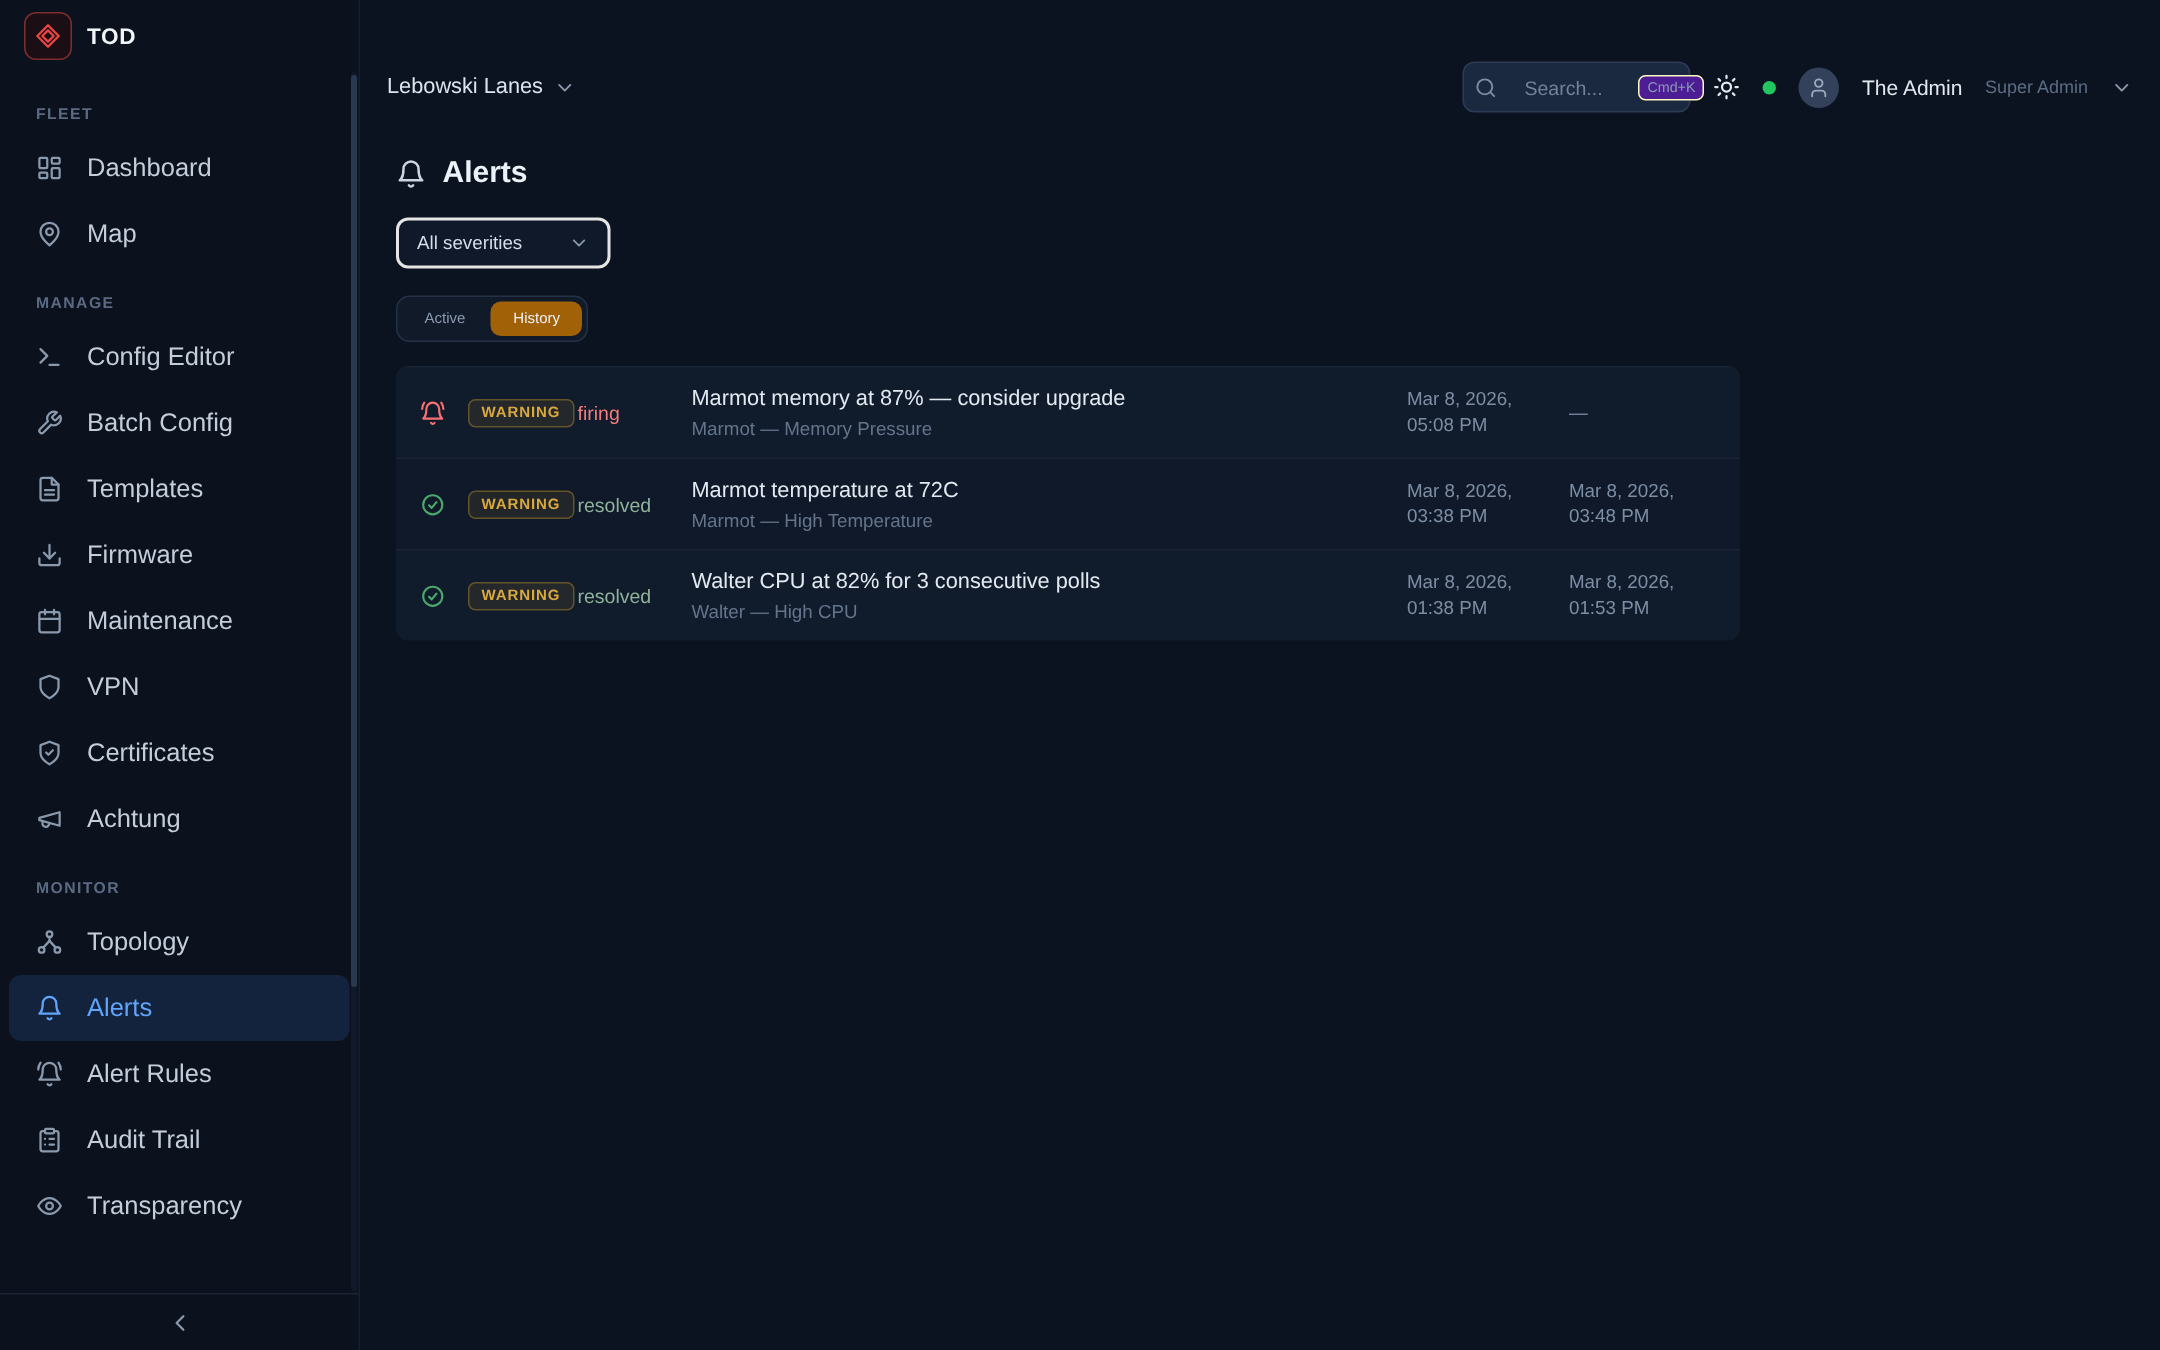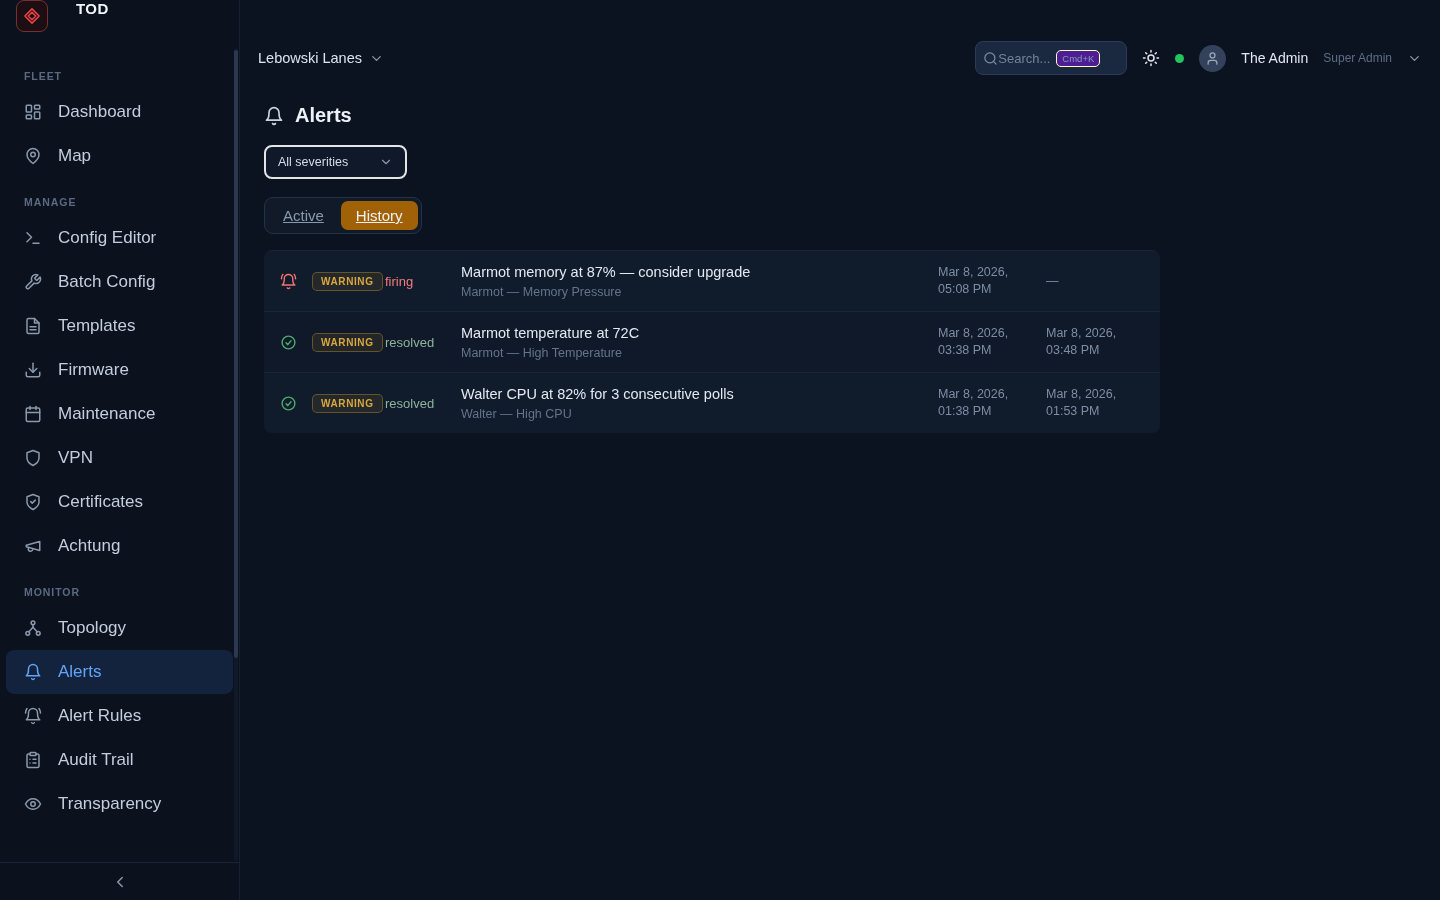--- a/index.html
+++ b/index.html
@@ -11,21 +11,21 @@
     font-size:14px;
   }
   svg { display:block; width:100%; height:100%; }
   .app { display:flex; width:1440px; height:900px; }
 
   
   .sidebar {
     position:relative; width:240px; flex:0 0 240px; height:900px;
     background:#0b111d; border-right:1px solid #161f2e;
   }
-  .brand { display:flex; align-items:flex-start; gap:28px; height:48px; padding:0 16px; }
+  .brand { display:flex; align-items:center; gap:10px; height:48px; padding:0 16px; }
   .logo-box {
     width:32px; height:32px; border-radius:8px; background:#1b0f15;
     border:1px solid #7a2e2e; display:flex; align-items:center; justify-content:center;
     color:#ef4444;
   }
   .logo-box span { width:18px; height:18px; }
   .brand-name { font-weight:bold; font-size:15px; color:#f1f5f9; letter-spacing:.03em; }
 
   .nav { padding:4px 0 0 0; height:814px; overflow:hidden; }
   .nav-section {
@@ -48,21 +48,21 @@
   .scroll-track { position:absolute; top:48px; bottom:39px; right:1px; width:4px; background:#10192a; border-radius:2px; }
   .scroll-thumb { position:absolute; top:2px; right:0; width:4px; height:608px; background:#2b3950; border-radius:2px; }
 
   
   .main { flex:1; display:flex; flex-direction:column;margin-top:34px; }
   .topbar { height:48px; display:flex; align-items:center; justify-content:space-between; padding:0 18px; }
   .org-switcher { display:flex; align-items:center; gap:7px; color:#dbe4ee; font-size:14.5px; cursor:pointer; }
   .chev { width:15px; height:15px; color:#8b99ad; }
   .topbar-right { display:flex; align-items:center; gap:15px; }
   .search-pill {
-    display:flex; align-items:center; gap:0; width:152px; height:34px;
+    display:flex; align-items:center; gap:18px; width:152px; height:34px;
     background:#1a2940; border:1px solid #2c3c58; border-radius:8px; padding:12px 7px; cursor:text;
   }
   .search-icon { width:15px; height:15px; color:#7d8da3; flex:0 0 15px; }
   .search-pill input {
     background:transparent; border:none; outline:none; color:#d5dde8;
     width:58px; font-size:13px; font-family:"Liberation Sans", sans-serif;
   }
   .search-pill input::placeholder { color:#72829a; }
   .kbd {
     border:1px solid #fef9c3; border-radius:5px; font-size:9.5px; color:#8b9ab0;
@@ -88,22 +88,22 @@
     min-width:143px; background:#0f1929; border:2px solid #e5e5e5; border-radius:8px;
     padding:8px 12px; font-size:12.5px; color:#d5dde8; cursor:pointer; gap:10px;
   }
   .filter-btn .chev { width:14px; height:14px; }
 
   .tabs {
     margin-top:18px; display:inline-flex; background:#101a29; border:1px solid #243248;
     border-radius:9px; padding:3px; gap:2px;
   }
   .tab {
-    border:none; background:transparent; color:#8b99ad; font-size:15px;
-    padding:6px 15px; border-radius:7px; cursor:pointer; font-family:"Liberation Sans", sans-serif;text-decoration:underline;
+    border:none; background:transparent; color:#8b99ad; font-size:10px;
+    padding:6px 15px; border-radius:7px; cursor:pointer; font-family:"Liberation Sans", sans-serif;
   }
   .tab.active { background:#a16207; color:#eef2f7; }
 
   
   .table {
     margin-top:16px; width:896px; border-radius:8px; overflow:hidden; background:#0f1929;
   }
   .t-grid { display:grid; grid-template-columns:48px 73px 76px 1fr 108px 114px; align-items:center; }
   .t-head { background:#18222f; height:31px; }
   .th { font-size:12.5px; color:#8b9bb0; padding-right:8px; }

